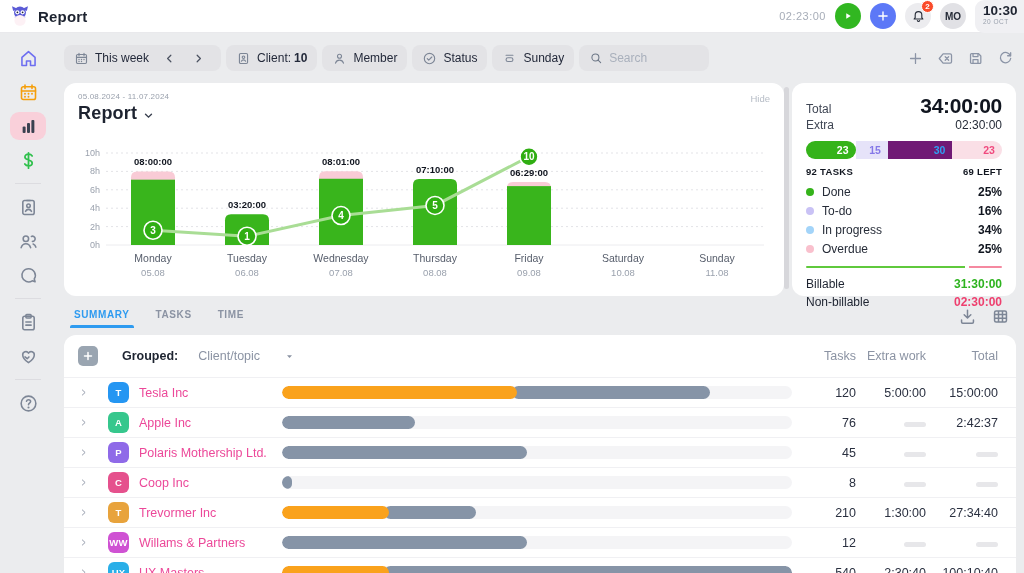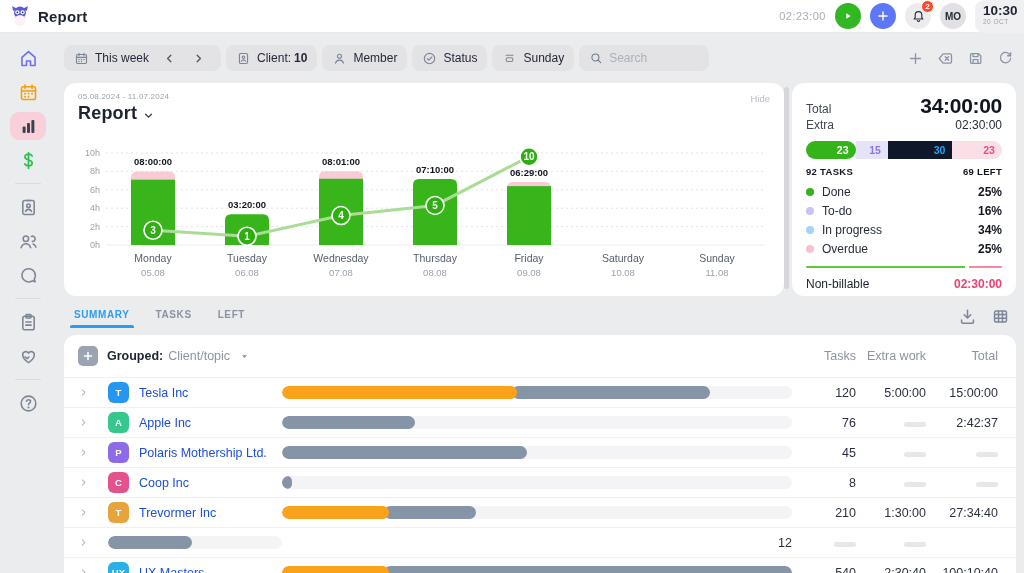--- a/index.html
+++ b/index.html
@@ -100,34 +100,34 @@
     border-radius:2px 2px 0 0; background:#2e9bf0; }
   #tabtools { position:absolute; top:274px; left:902px; display:flex; gap:14px; }
   #tabtools .ic { width:19px; height:19px; color:#7d8696; cursor:pointer; }
 
   
   #tablecard { position:absolute; left:8px; top:302px; width:952px; height:280px; background:#fff;
     border-radius:12px 12px 0 0; overflow:hidden; }
   .t-grid { display:grid; grid-template-columns:30px 174px 510px 64px 70px 72px; align-items:center;
     padding:0 14px; }
   #thead { height:42px; }
-  .grouped { grid-column:1 / span 3; display:flex; align-items:center; gap:9px; }
+  .grouped { grid-column:1 / span 3; display:flex; align-items:center; gap:24px; }
   .plusbtn { width:20px; height:20px; border-radius:5px; background:#9aa5b1; color:#fff; display:flex;
     align-items:center; justify-content:center; cursor:pointer; }
   .plusbtn .ic { width:12px; height:12px; }
   .grouped-label { font-size:12.5px; font-weight:700; }
   .grouped-value { font-size:12.5px; color:#8b93a3; margin-left:-4px; }
   .grouped .ic.caret { width:11px; height:11px; color:#8b93a3; cursor:pointer; }
   .th { font-size:12.5px; color:#8b93a3; text-align:right; }
   .t-row { height:30px; border-top:1px solid #f0f0f3; cursor:pointer; }
   .rchev { width:11px; height:11px; color:#8b93a3; }
   .client { display:flex; align-items:center; gap:10px; }
   .cav { width:21px; height:21px; border-radius:6px; color:#fff; font-size:9.5px; font-weight:700;
     display:flex; align-items:center; justify-content:center; letter-spacing:.2px; }
-  .cname { font-size:12.5px; color:#1d4ed8; }
+  .cname { font-size:12.5px; color:#ec4899; }
   .bartrack { position:relative; height:13px; border-radius:7px; background:#f4f4f6; overflow:hidden; }
   .barseg { position:absolute; top:0; height:13px; border-radius:7px; }
   .td { font-size:12.5px; color:#2a3040; text-align:right; font-variant-numeric:tabular-nums; }
   .dash { display:inline-block; width:22px; height:5px; border-radius:3px; background:#e7e7ea; }
 
   
   .ax { font-size:9px; fill:#9aa1ad; }
   .grid { stroke:#e3e3e7; stroke-dasharray:2 3; }
   .axline { stroke:#ececef; }
   .blab { font-size:9.5px; font-weight:700; fill:#10151f; }
@@ -445,21 +445,21 @@
         <span class="st-label">Total</span>
         <span class="st-total">34:00:00</span>
       </div>
       <div class="st-row">
         <span class="st-label">Extra</span>
         <span class="st-extra">02:30:00</span>
       </div>
       <div id="segbar">
           <div class="seg" style="background: rgb(53, 179, 26); color: rgb(255, 255, 255); width: 25.2747%;">23</div>
           <div class="seg" style="background: rgb(230, 227, 249); color: rgb(133, 120, 232); width: 16.4835%;">15</div>
-          <div class="seg" style="background: #0f172a; color: rgb(47, 159, 242); width: 32.967%;">30</div>
+          <div class="seg" style="background: #701a75; color: rgb(47, 159, 242); width: 32.967%;">30</div>
           <div class="seg" style="background: rgb(250, 223, 230); color: rgb(240, 74, 126); width: 25.2747%;">23</div>
         </div>
       <div class="tasksrow">
         <span>92 TASKS</span>
         <span>69 LEFT</span>
       </div>
       <div id="legend">
           <div class="lg-row">
             <span class="lg-dot" style="background:#35b31a"></span>
     <span class="lg-label">Done</span>
@@ -476,29 +476,33 @@
     <span class="lg-pct">34%</span>
           </div>
           <div class="lg-row">
             <span class="lg-dot" style="background:#f9c0cd"></span>
     <span class="lg-label">Overdue</span>
     <span class="lg-pct">25%</span>
           </div>
         </div>
       <div id="billdiv"></div>
       <div class="bill-row">
+        <span>Billable</span>
+        <span class="bill-val" id="billval" style="color: rgb(45, 179, 30);">31:30:00</span>
+      </div>
+      <div class="bill-row">
         <span>Non-billable</span>
         <span class="bill-val" id="nonbillval" style="color: rgb(238, 63, 110);">02:30:00</span>
       </div>
     </div>
 
     <div id="tabs">
       <span class="tab active">SUMMARY</span>
       <span class="tab">TASKS</span>
-      <span class="tab">LEFT</span>
+      <span class="tab">TIME</span>
     </div>
     <div id="tabtools">
       <span class="ic">
         <svg viewBox="0 0 24 24" fill="none" stroke="currentColor" stroke-width="1.9" stroke-linecap="round" stroke-linejoin="round">
           <path d="M12 4v10m0 0-4.2-4.2M12 14l4.2-4.2"></path>
             <path d="M4.5 16.5V19a1.5 1.5 0 0 0 1.5 1.5h12a1.5 1.5 0 0 0 1.5-1.5v-2.5"></path>
         </svg>
       </span>
       <span class="ic">
         <svg viewBox="0 0 24 24" fill="none" stroke="currentColor" stroke-width="1.9">
@@ -617,20 +621,24 @@
     <span class="td">210</span>
     <span class="td">1:30:00</span>
     <span class="td">27:34:40</span>
           </div>
           <div class="t-grid t-row">
     <span class="ic rchev">
               <svg viewBox="0 0 24 24" fill="none" stroke="currentColor" stroke-width="1.8" stroke-linecap="round" stroke-linejoin="round">
                 <path d="M9.5 6.5l6 5.5-6 5.5" stroke-width="2"></path>
               </svg>
             </span>
+    <span class="client">
+      <span class="cav" style="background:#cf52d3">WW</span>
+      <span class="cname">Willams &amp; Partners</span>
+    </span>
     <span class="bartrack">
               <span class="barseg" style="left:0%;width:48%;background:#8694a7;z-index:1"></span>
             </span>
     <span class="td">12</span>
     <span class="td"><span class="dash"></span></span>
     <span class="td"><span class="dash"></span></span>
           </div>
           <div class="t-grid t-row">
     <span class="ic rchev">
               <svg viewBox="0 0 24 24" fill="none" stroke="currentColor" stroke-width="1.8" stroke-linecap="round" stroke-linejoin="round">

